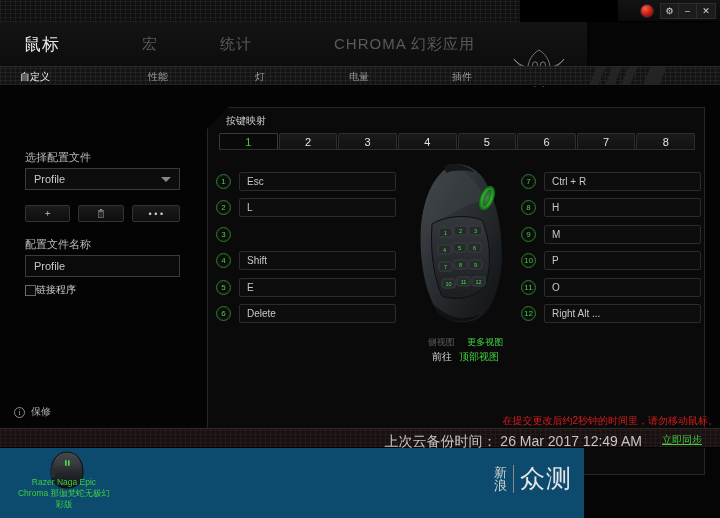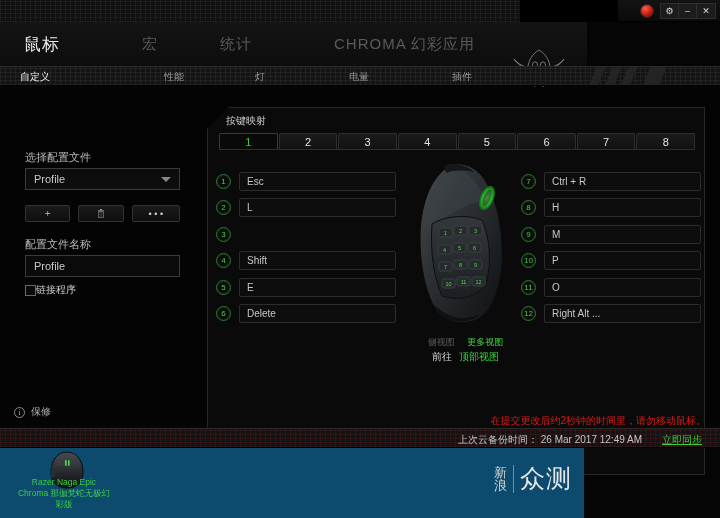--- a/index.html
+++ b/index.html
@@ -196,33 +196,33 @@
   .view-line1 .grn { color:#3fcf3f; margin-left:10px; }
   .view-line2 {
     position:absolute; left:195px; top:242px; width:125px;
     text-align:center; font-size:10px; color:#d6d6d6;
   }
   .view-line2 .grn { color:#3fcf3f; margin-left:4px; }
 
   
   .warn {
     position:absolute; left:0; top:414px; width:720px; height:14px;
-    text-align:right; padding-right:14px;
+    text-align:right; padding-right:2px;
     color:#d81c1c; font-size:10px; line-height:14px;
   }
   .syncbar {
     position:absolute; left:0; top:428px; width:720px; height:20px;
     background-color:#131313;
     background-image:
       repeating-linear-gradient(0deg, rgba(180,40,40,0.14) 0 1px, transparent 1px 4px),
       repeating-linear-gradient(90deg, rgba(180,40,40,0.14) 0 1px, transparent 1px 5px);
     border-top:1px solid #2a2a2a; border-bottom:1px solid #000;
   }
   .sync-text {
-    position:absolute; right:78px; top:4px; font-size:10px; color:#c5c5c5;
+    position:absolute; right:78px; top:4px; font-size:14px; color:#c5c5c5;
   }
   .sync-link {
     position:absolute; right:18px; top:4px; font-size:10px; color:#3fcf3f;
     text-decoration:underline;
   }
   .footer {
     position:absolute; left:0; top:448px; width:584px; height:70px;
     background:#0c4a6e;
   }
   .dev-wrap { position:absolute; left:0; top:0; width:180px; height:70px; }
@@ -275,21 +275,21 @@
         <ellipse cx="44" cy="30" rx="4" ry="6"></ellipse>
         <ellipse cx="56" cy="30" rx="4" ry="6"></ellipse>
         <path d="M44 62 C46 66 48 68 50 68 C52 68 54 66 56 62"></path>
       </g>
     </svg>
   </div>
 
   <div class="subnav">
     <div class="subnav-inner">
       <div class="sub-tab active" style="left:20px;">自定义</div>
-      <div class="sub-tab" style="left:164px;text-align:right;">性能</div>
+      <div class="sub-tab" style="left:148px;text-align:right;">性能</div>
       <div class="sub-tab" style="left:255px;">灯</div>
       <div class="sub-tab" style="left:349px;">电量</div>
       <div class="sub-tab" style="left:452px;">插件</div>
       <div class="subnav-slashes">
         <div class="slash" style="left:72px;"></div>
         <div class="slash" style="left:88px;"></div>
         <div class="slash" style="left:104px;"></div>
         <div class="slash" style="left:126px;width:16px;"></div>
       </div>
     </div>

